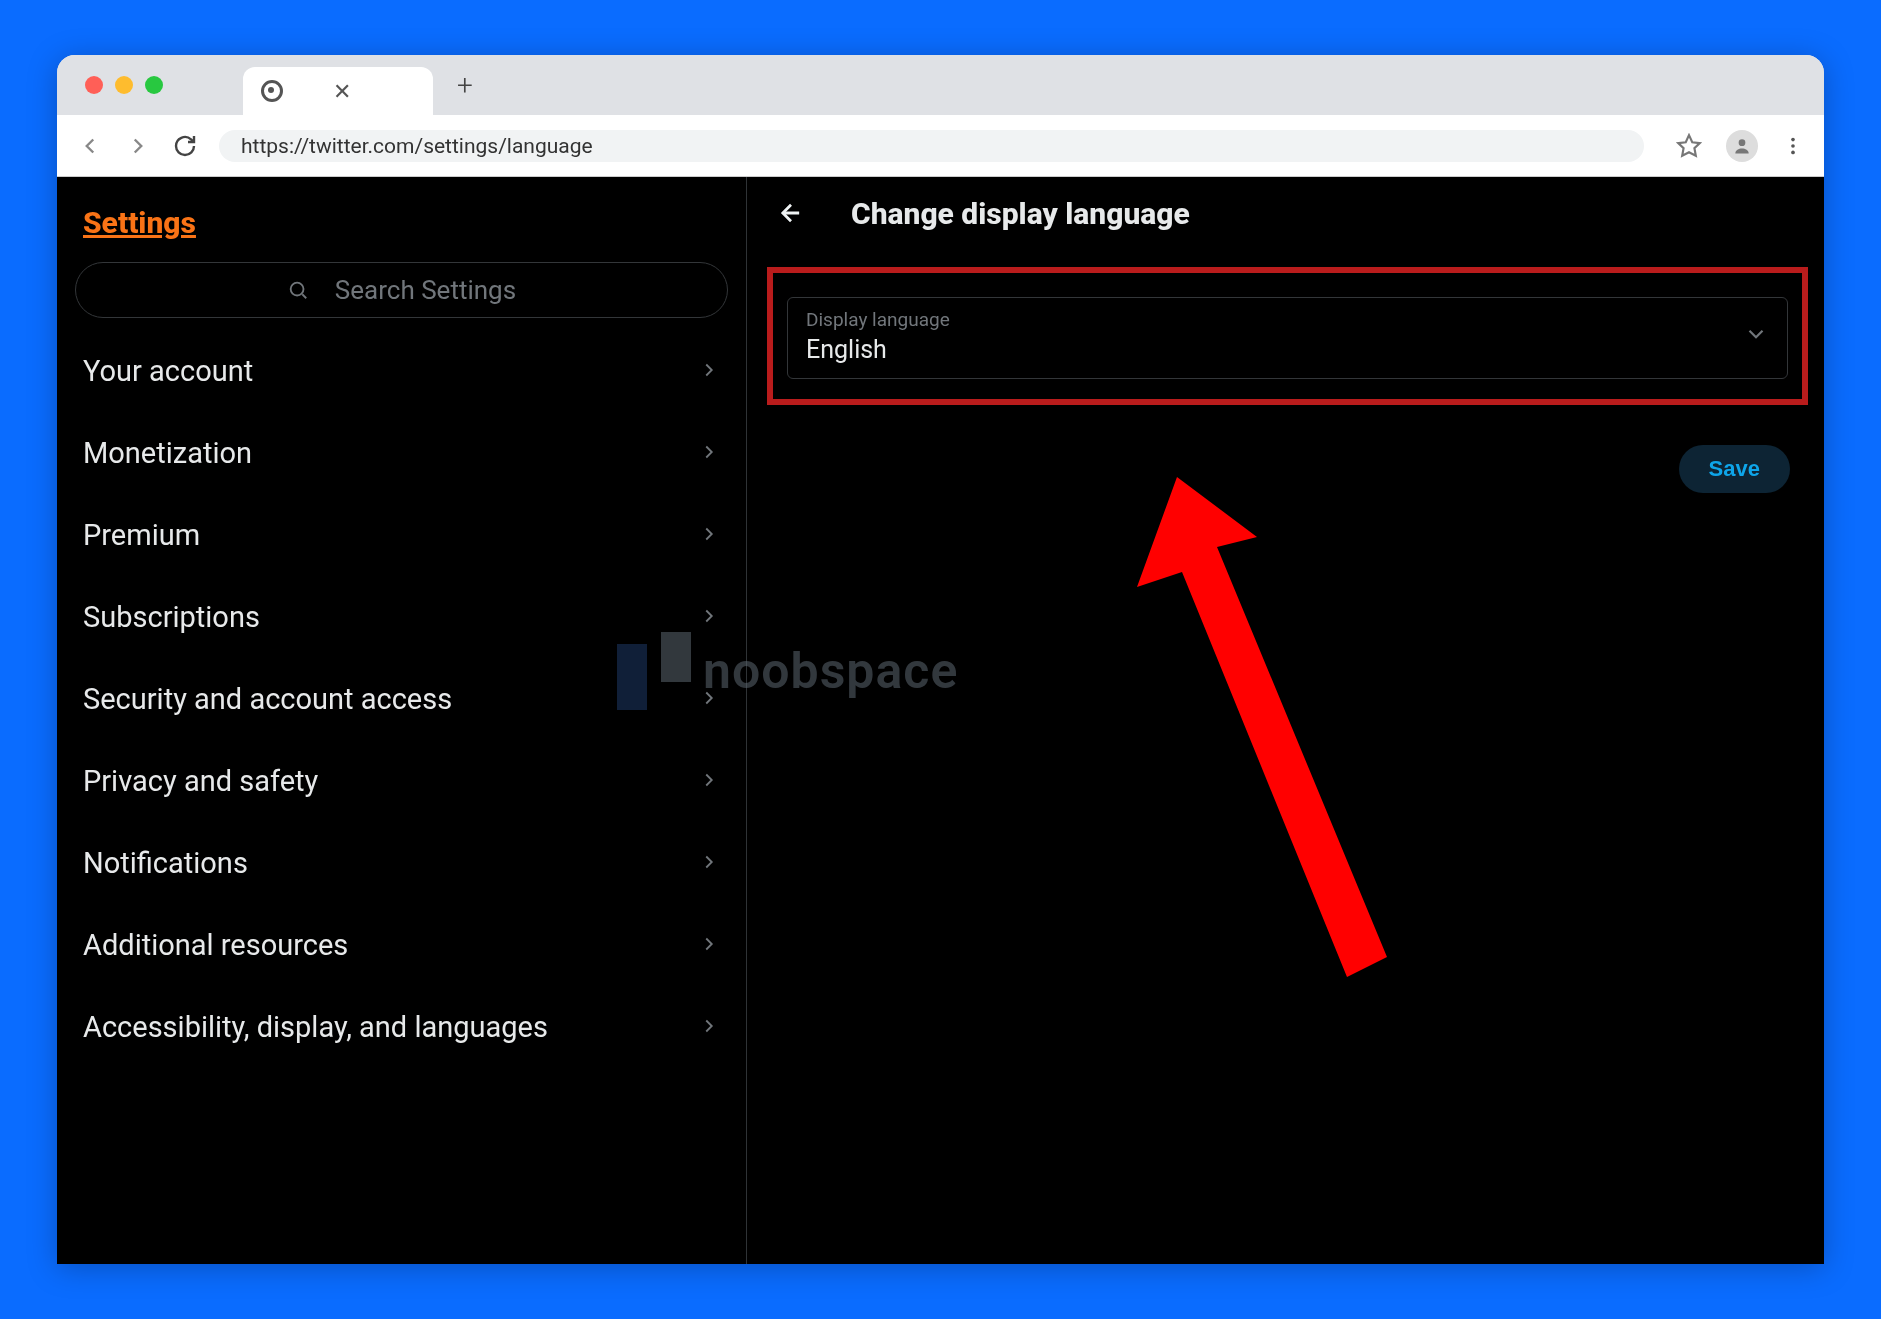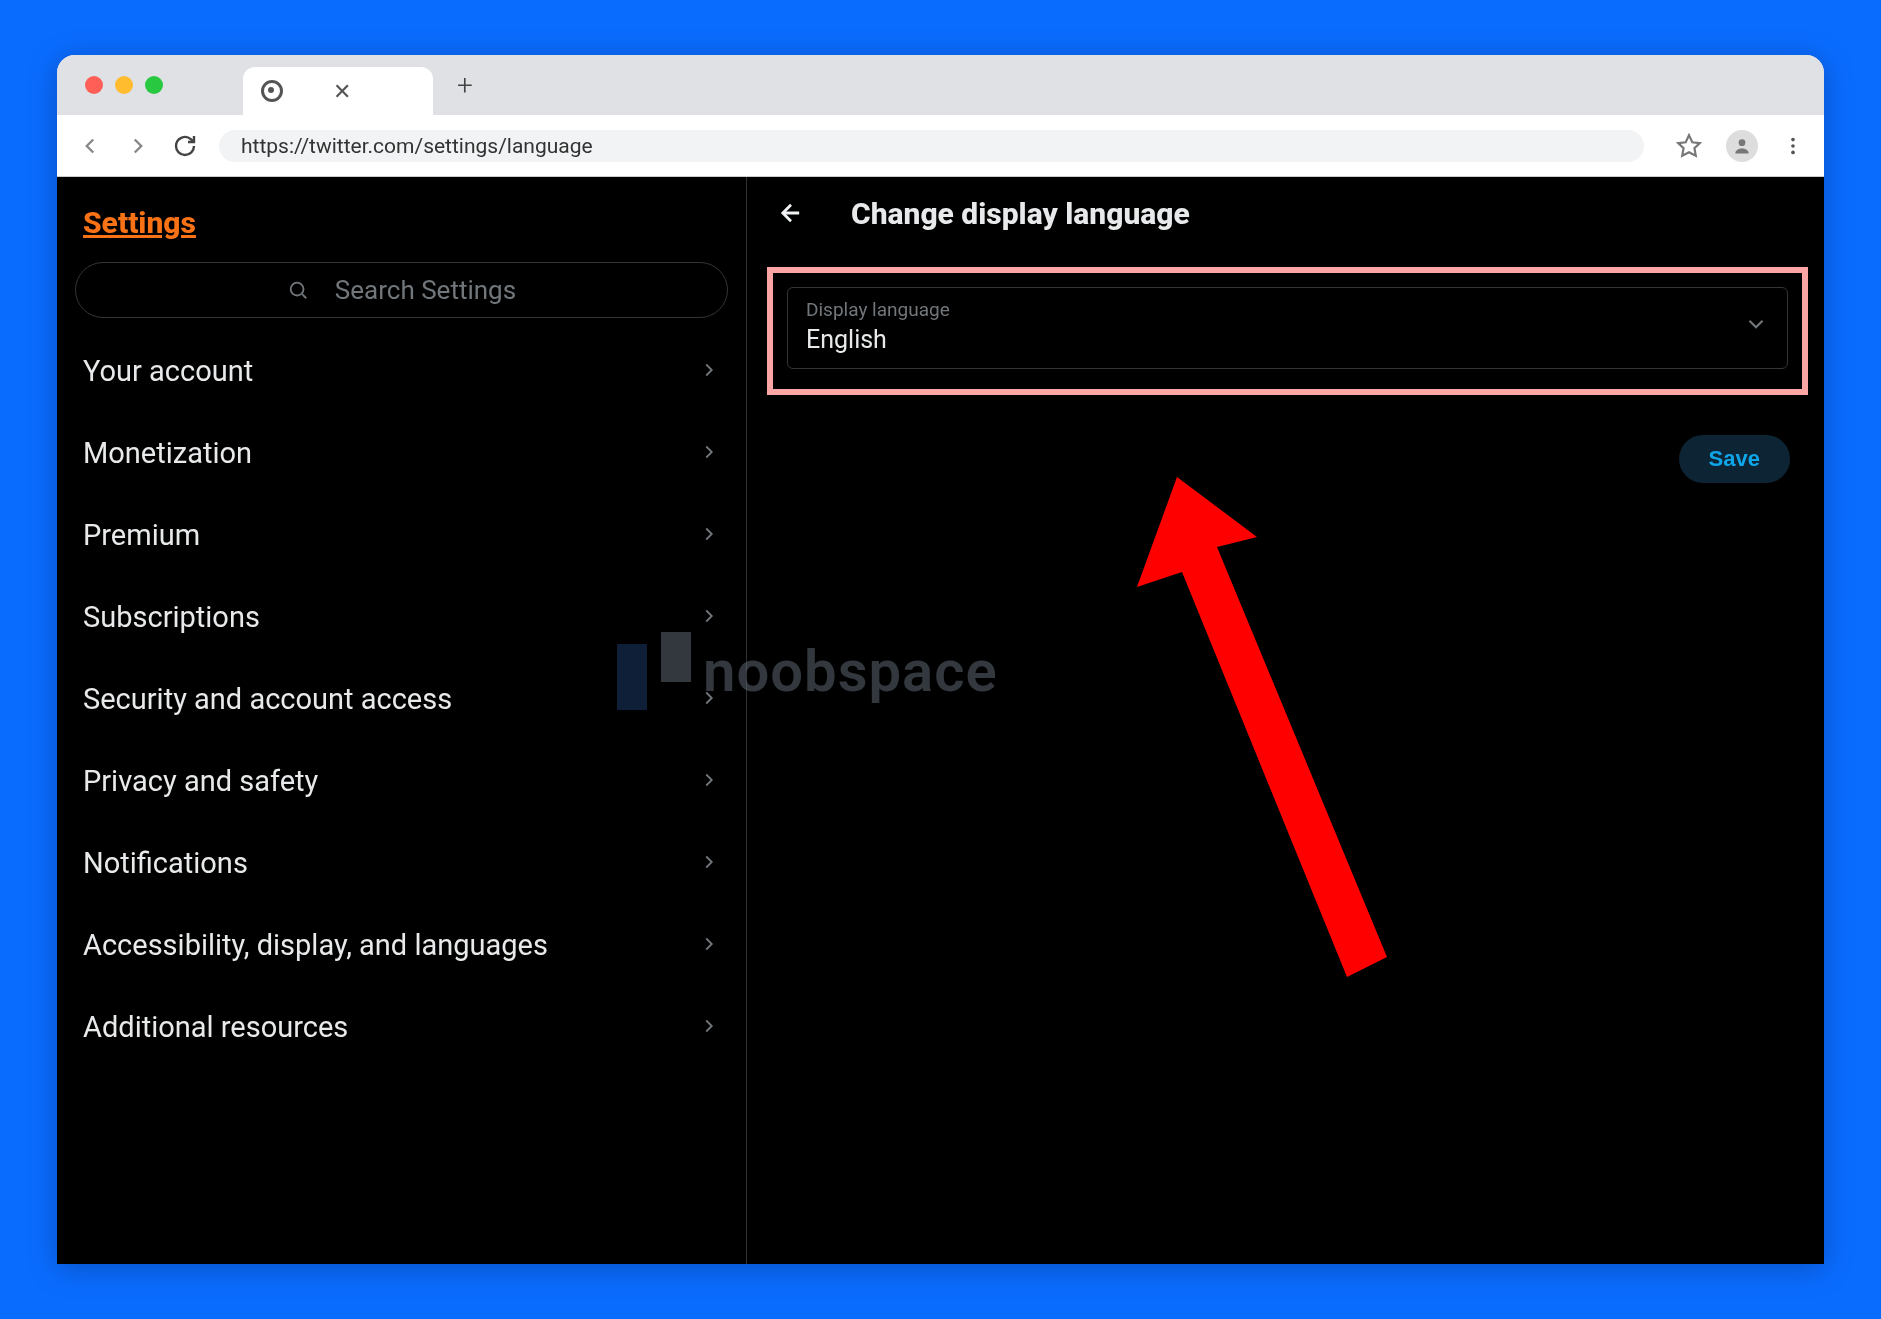--- a/index.html
+++ b/index.html
@@ -129,22 +129,22 @@
     position: relative;
   }
   .main-header {
     display:flex; align-items:center; gap: 40px;
     padding: 16px 28px 16px 24px;
   }
   .back-btn { width:40px;height:40px;display:flex;align-items:center;justify-content:center;color:#eff3f4; cursor:pointer;}
   .main-title { font-size: 30px; font-weight: 800; color:#e7e9ea;}
   .highlight-box {
     margin: 18px 16px 0 20px;
-    border: 6px solid #fca5a5;
-    padding: 14px 14px 20px 14px;
+    border: 6px solid #b91c1c;
+    padding: 24px 14px 20px 14px;
   }
   .select-field {
     border: 1px solid #333639;
     border-radius: 6px;
     padding: 10px 18px 14px;
     display:flex;
     justify-content:space-between;
     align-items:center;
     cursor:pointer;
   }
@@ -177,21 +177,21 @@
     align-items:center;
     gap: 8px;
     opacity: 0.55;
     pointer-events:none;
   }
   .wm-logo {
     width: 78px; height: 78px; position:relative;
   }
   .wm-logo .bar1{position:absolute;left:0;top:12px;width:30px;height:66px;background:#1e3a66;}
   .wm-logo .bar2{position:absolute;left:44px;top:0;width:30px;height:50px;background:#5c6670;}
-  .wm-text { font-size: 58px; font-weight:600; color:#5c6670; letter-spacing:1px;}
+  .wm-text { font-size: 50px; font-weight:600; color:#5c6670; letter-spacing:1px;}
   
   .red-arrow {
     position:absolute;
     left: 1080px;
     top: 300px;
     width: 320px;
     height: 520px;
     pointer-events:none;
   }
 </style>
@@ -306,27 +306,27 @@
                 <polyline points="9 18 15 12 9 6"></polyline>
               </svg></span>
         </div>
         <div class="menu-item">
           <span>Notifications</span>
           <span class="chev"><svg width="22" height="22" viewBox="0 0 24 24" fill="none" stroke="currentColor" stroke-width="2">
                 <polyline points="9 18 15 12 9 6"></polyline>
               </svg></span>
         </div>
         <div class="menu-item">
+          <span>Additional resources</span>
+          <span class="chev"><svg width="22" height="22" viewBox="0 0 24 24" fill="none" stroke="currentColor" stroke-width="2">
+                <polyline points="9 18 15 12 9 6"></polyline>
+              </svg></span>
+        </div>
+        <div class="menu-item">
           <span>Accessibility, display, and languages</span>
-          <span class="chev"><svg width="22" height="22" viewBox="0 0 24 24" fill="none" stroke="currentColor" stroke-width="2">
-                <polyline points="9 18 15 12 9 6"></polyline>
-              </svg></span>
-        </div>
-        <div class="menu-item">
-          <span>Additional resources</span>
           <span class="chev"><svg width="22" height="22" viewBox="0 0 24 24" fill="none" stroke="currentColor" stroke-width="2">
                 <polyline points="9 18 15 12 9 6"></polyline>
               </svg></span>
         </div>
       </div>
     </div>
 
     <div class="main">
       <div class="main-header">
         <div class="back-btn">

